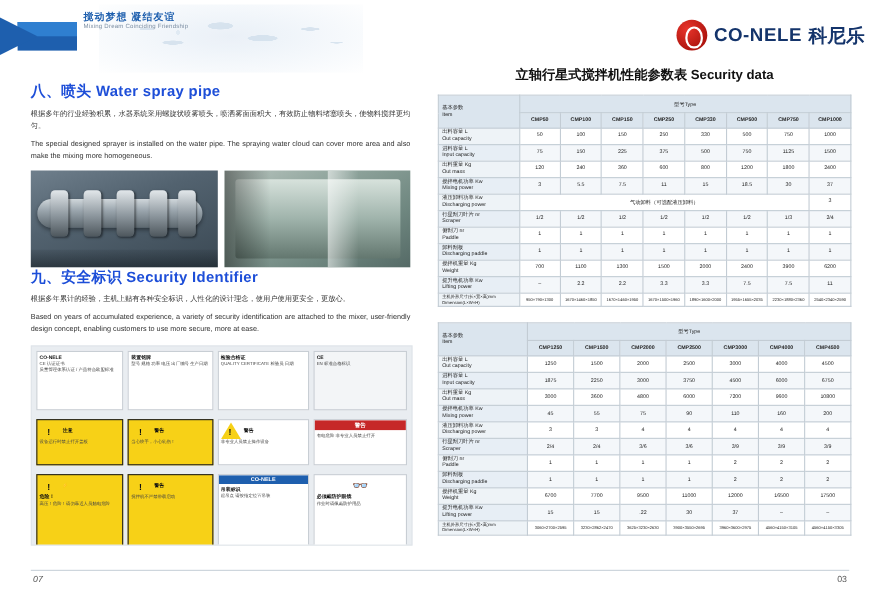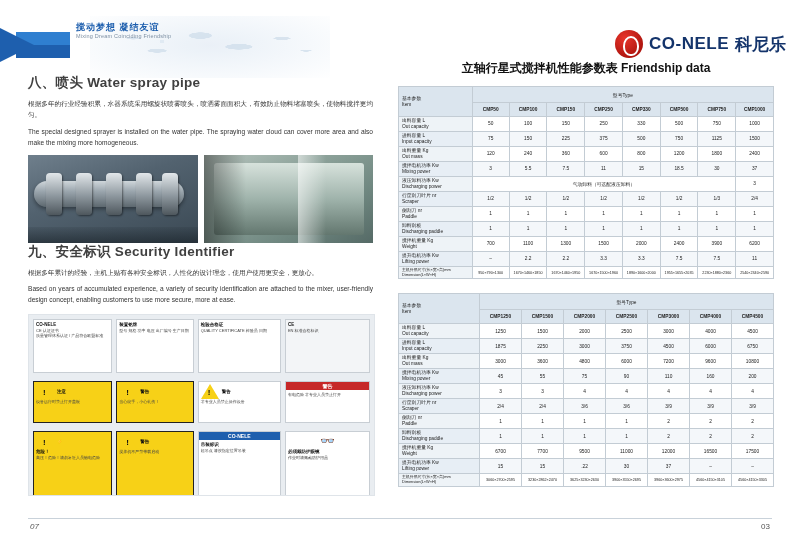--- a/index.html
+++ b/index.html
@@ -7,21 +7,21 @@
     width:800px;height:542px;
     background:#ffffff;
     font-family:"Liberation Sans", sans-serif;
     color:#111;
     overflow:hidden;
     position:relative;
   }
   .page{position:absolute;inset:0;}
 
   
-  .header{position:absolute;left:0;top:16px;width:800px;height:62px;background:#ffffff;overflow:hidden;}
+  .header{position:absolute;left:0;top:4px;width:800px;height:62px;background:#ffffff;overflow:hidden;}
   .globe{
     position:absolute;left:90px;top:-6px;width:240px;height:70px;
     background:
       radial-gradient(circle at 30% 45%, #dfe9f3 0 2px, transparent 2px),
       radial-gradient(ellipse at 50% 50%, #e9f0f7 0%, #f6f9fc 60%, #ffffff 100%);
     opacity:.95;
   }
   .globe:after{
     content:"";position:absolute;left:0;top:6px;width:240px;height:56px;
     background:
@@ -46,21 +46,21 @@
   .logotxt .en{font-size:5.5px;color:#7d8fa3;letter-spacing:.2px;}
 
   .brand{position:absolute;right:14px;top:14px;display:flex;align-items:center;gap:6px;}
   .brand .mark{width:28px;height:28px;border-radius:50%;background:radial-gradient(circle at 35% 30%,#e8342b 0%,#b0160f 70%);position:relative;}
   .brand .mark:after{content:"";position:absolute;left:8px;top:6px;width:12px;height:16px;border:2px solid #fff;border-radius:50% 50% 45% 45%;}
   .brand .b1{font-size:17px;font-weight:bold;color:#14346b;letter-spacing:.5px;}
   .brand .b2{font-size:17px;font-weight:bold;color:#14346b;}
 
   
   .left{position:absolute;left:28px;top:74px;width:345px;}
-  h2.sec{font-size:13.5px;color:#404040;font-weight:bold;margin:0 0 7px 0;letter-spacing:.3px;}
+  h2.sec{font-size:13.5px;color:#1d4ed8;font-weight:bold;margin:0 0 7px 0;letter-spacing:.3px;}
   p.body{font-size:6.6px;line-height:1.65;color:#333;margin:0 0 6px 0;text-align:justify;}
 
   .photos{display:flex;gap:6px;margin-top:6px;}
   .photo{height:88px;border:0;position:relative;overflow:hidden;}
   .ph1{width:170px;background:linear-gradient(160deg,#6f7f8c 0%,#52626f 40%,#3b4954 100%);}
   .ph1 .pipe{position:absolute;left:6px;top:26px;width:150px;height:26px;border-radius:13px;
     background:linear-gradient(180deg,#cfd6da 0%,#9aa5ad 40%,#5d686f 100%);box-shadow:0 2px 4px rgba(0,0,0,.4);}
   .ph1 .noz{position:absolute;top:18px;width:16px;height:42px;border-radius:4px;
     background:linear-gradient(180deg,#e2e7ea,#8d979e 55%,#4e575d);box-shadow:1px 1px 2px rgba(0,0,0,.45);}
   .ph1 .n1{left:18px;} .ph1 .n2{left:48px;} .ph1 .n3{left:78px;} .ph1 .n4{left:108px;} .ph1 .n5{left:134px;}
@@ -251,21 +251,21 @@
             <div class="cap" style="font-size:12px;text-align:center;">👓</div>
             <div class="cap">必须戴防护眼镜</div>
             <div class="smalltxt">作业时请佩戴防护用品</div>
           </div>
         </div>
       </div>
     </div>
   </div>
 
   <div class="right">
-    <h3 class="tbl-title">立轴行星式搅拌机性能参数表  Friendship data</h3>
+    <h3 class="tbl-title">立轴行星式搅拌机性能参数表  Security data</h3>
 
     <table>
       <tbody>
         <tr class="hdr">
           <td class="lbl" rowspan="2">
             <div>基本参数</div>
               <div>Item</div>
           </td>
           <td colspan="8">型号Type</td>
         </tr>

